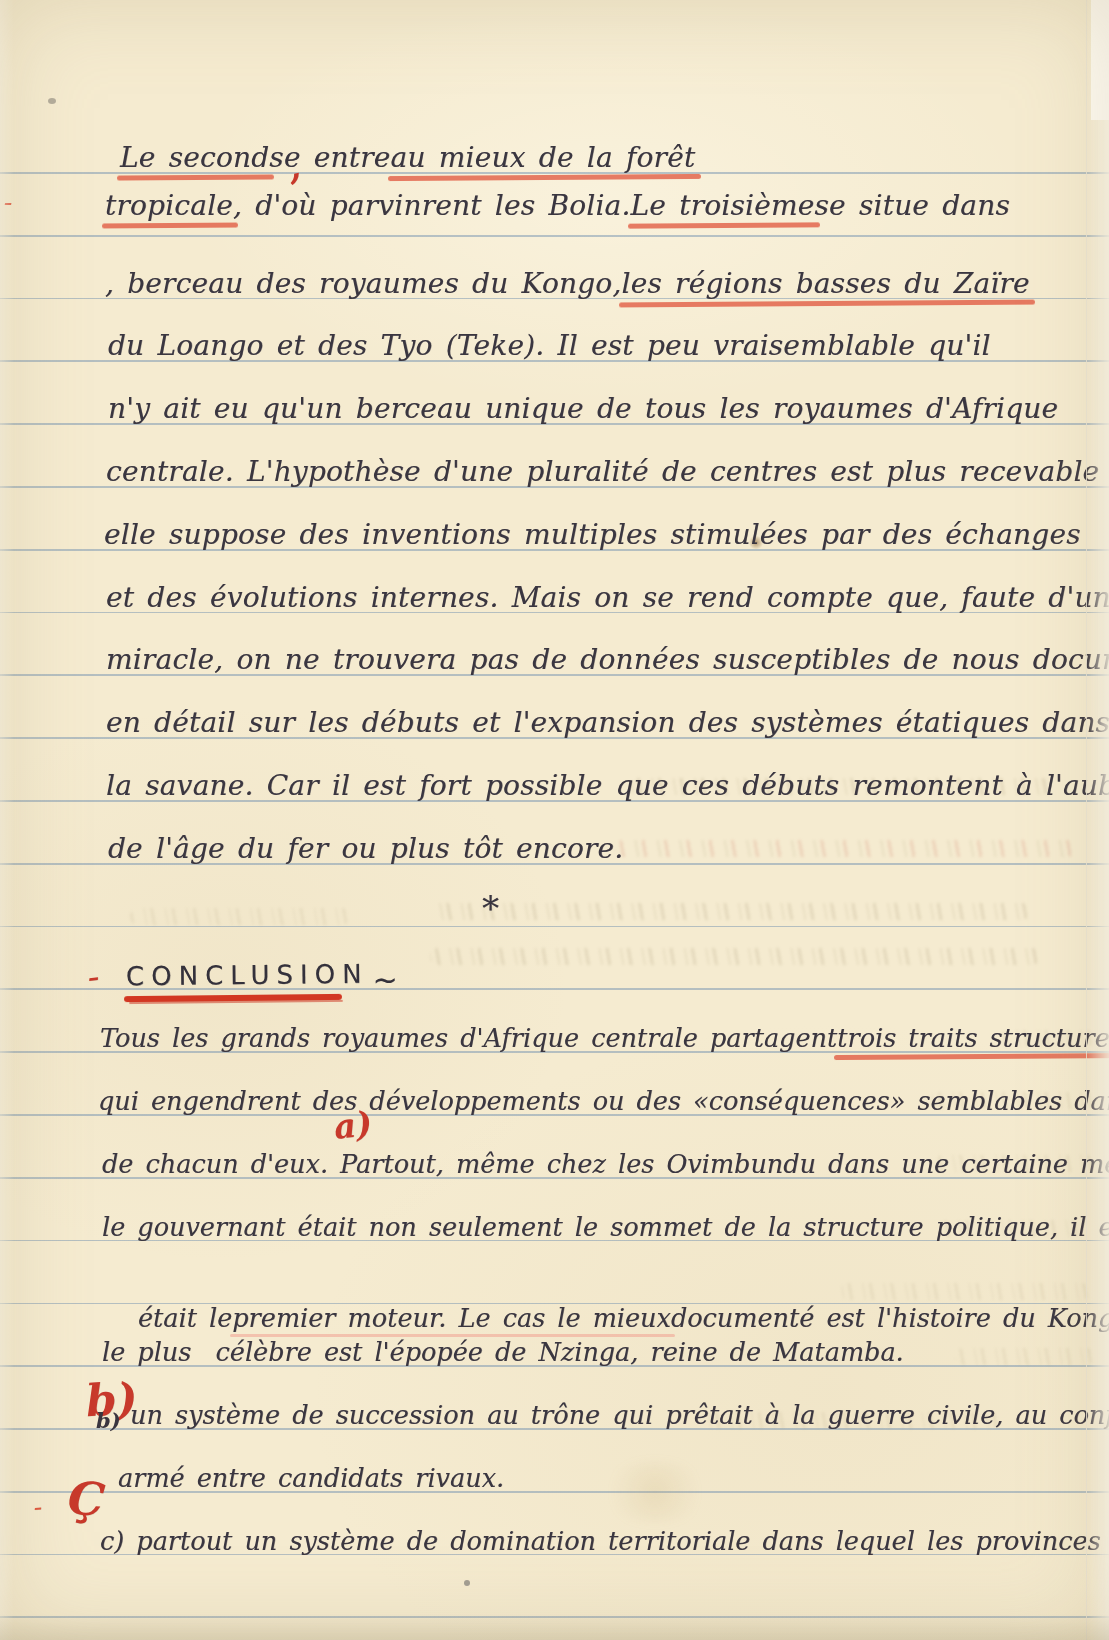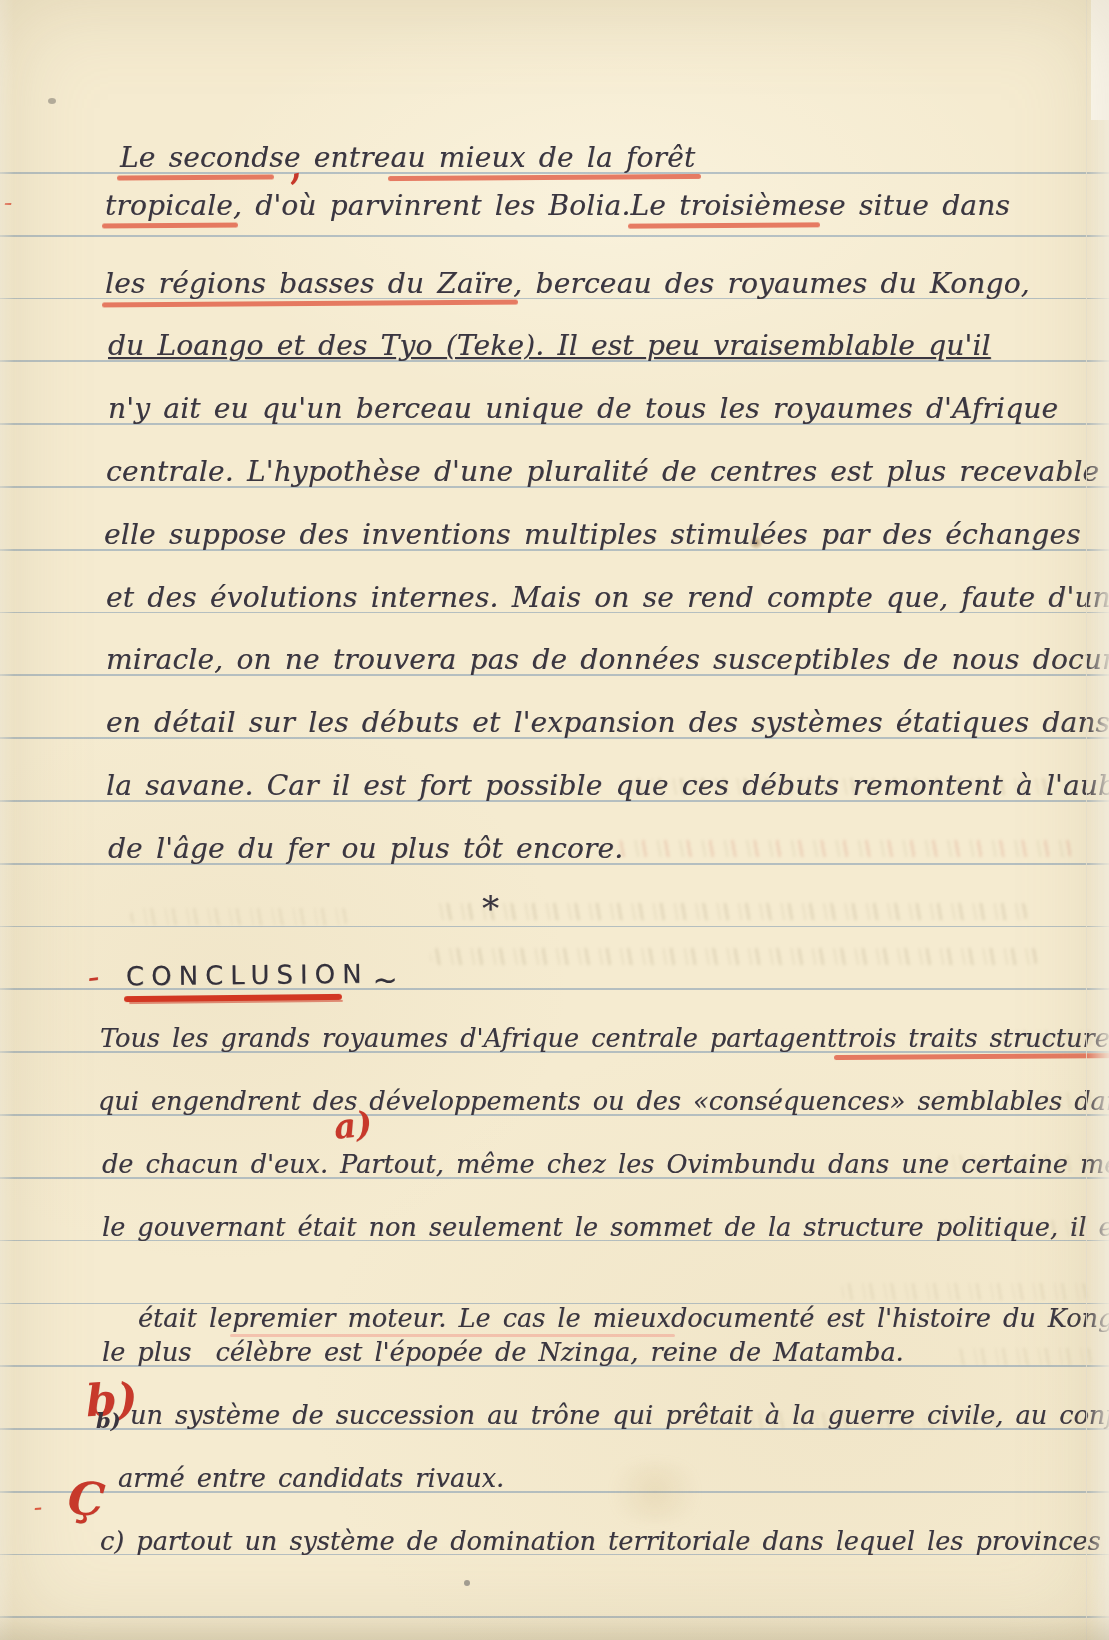--- a/index.html
+++ b/index.html
@@ -100,24 +100,24 @@
         <span class="seg"> se entre </span>
         <span class="seg u-salmon">au mieux de la forêt</span>
       </div>
       <div class="line" style="top: 173.8px; padding-bottom: 3px; left: 105px; align-items: center;">
         <span class="seg u-salmon">tropicale</span>
         <span class="seg">, d'où parvinrent les Bolia. </span>
         <span class="seg u-salmon">Le troisième</span>
         <span class="seg"> se situe dans</span>
       </div>
       <div class="line" style="top: 236.6px; padding-bottom: 3px; left: 105px;">
+        <span class="seg">, berceau des royaumes du Kongo,</span>
         <span class="seg u-salmon">les régions basses du Zaïre</span>
-        <span class="seg">, berceau des royaumes du Kongo,</span>
       </div>
-      <div class="line" style="top: 299.4px; padding-bottom: 3px; left: 108px; text-decoration: underline;">
+      <div class="line" style="top: 299.4px; padding-bottom: 3px; left: 108px;">
         <span class="seg">du Loango et des Tyo (Teke). Il est peu vraisemblable qu'il</span>
       </div>
       <div class="line" style="top: 362.2px; padding-bottom: 3px; left: 108px;">
         <span class="seg">n'y ait eu qu'un berceau unique de tous les royaumes d'Afrique</span>
       </div>
       <div class="line" style="top: 425px; padding-bottom: 3px; left: 106px;">
         <span class="seg">centrale. L'hypothèse d'une pluralité de centres est plus recevable&nbsp;:</span>
       </div>
       <div class="line" style="top: 487.8px; padding-bottom: 3px; left: 104px; text-align: right;">
         <span class="seg">elle suppose des inventions multiples stimulées par des échanges</span>

